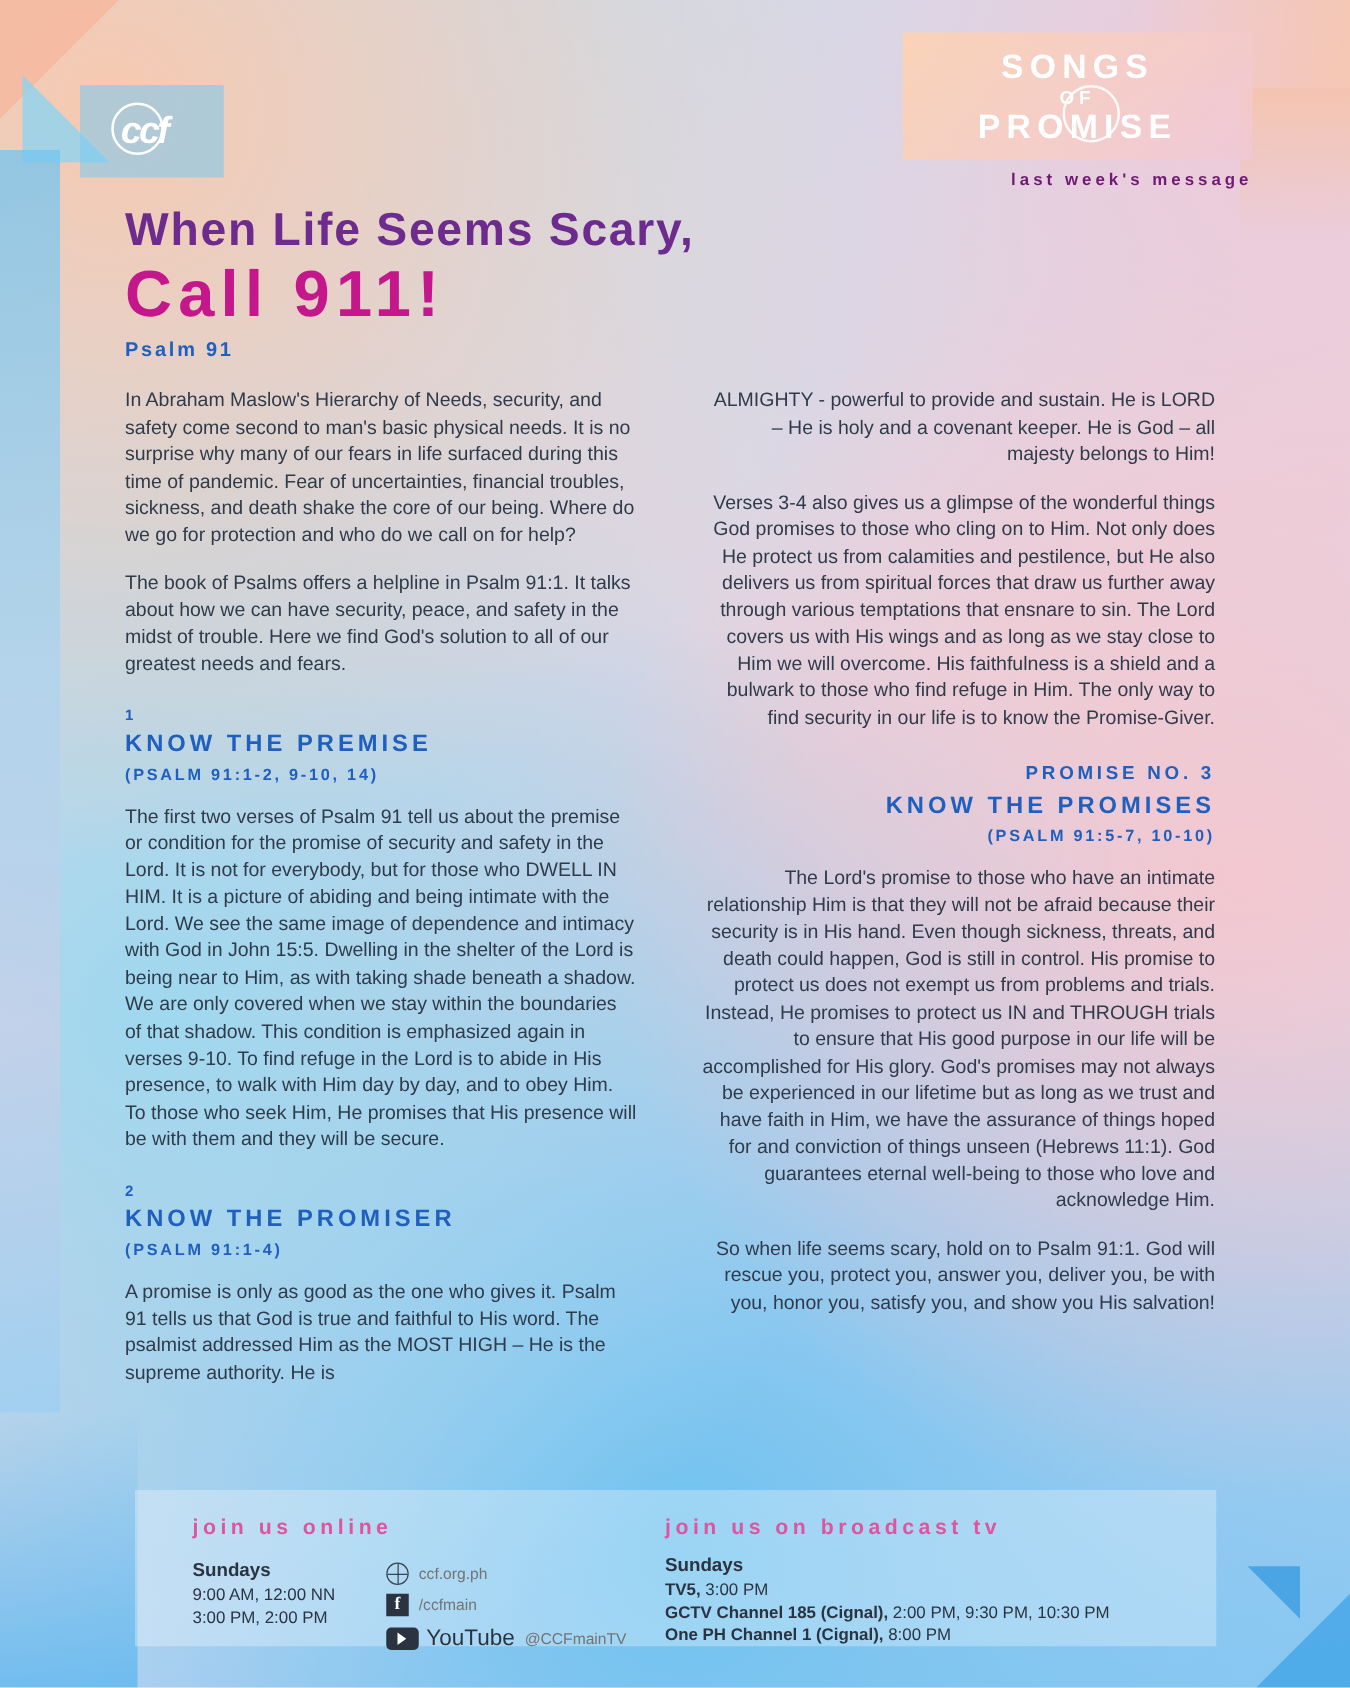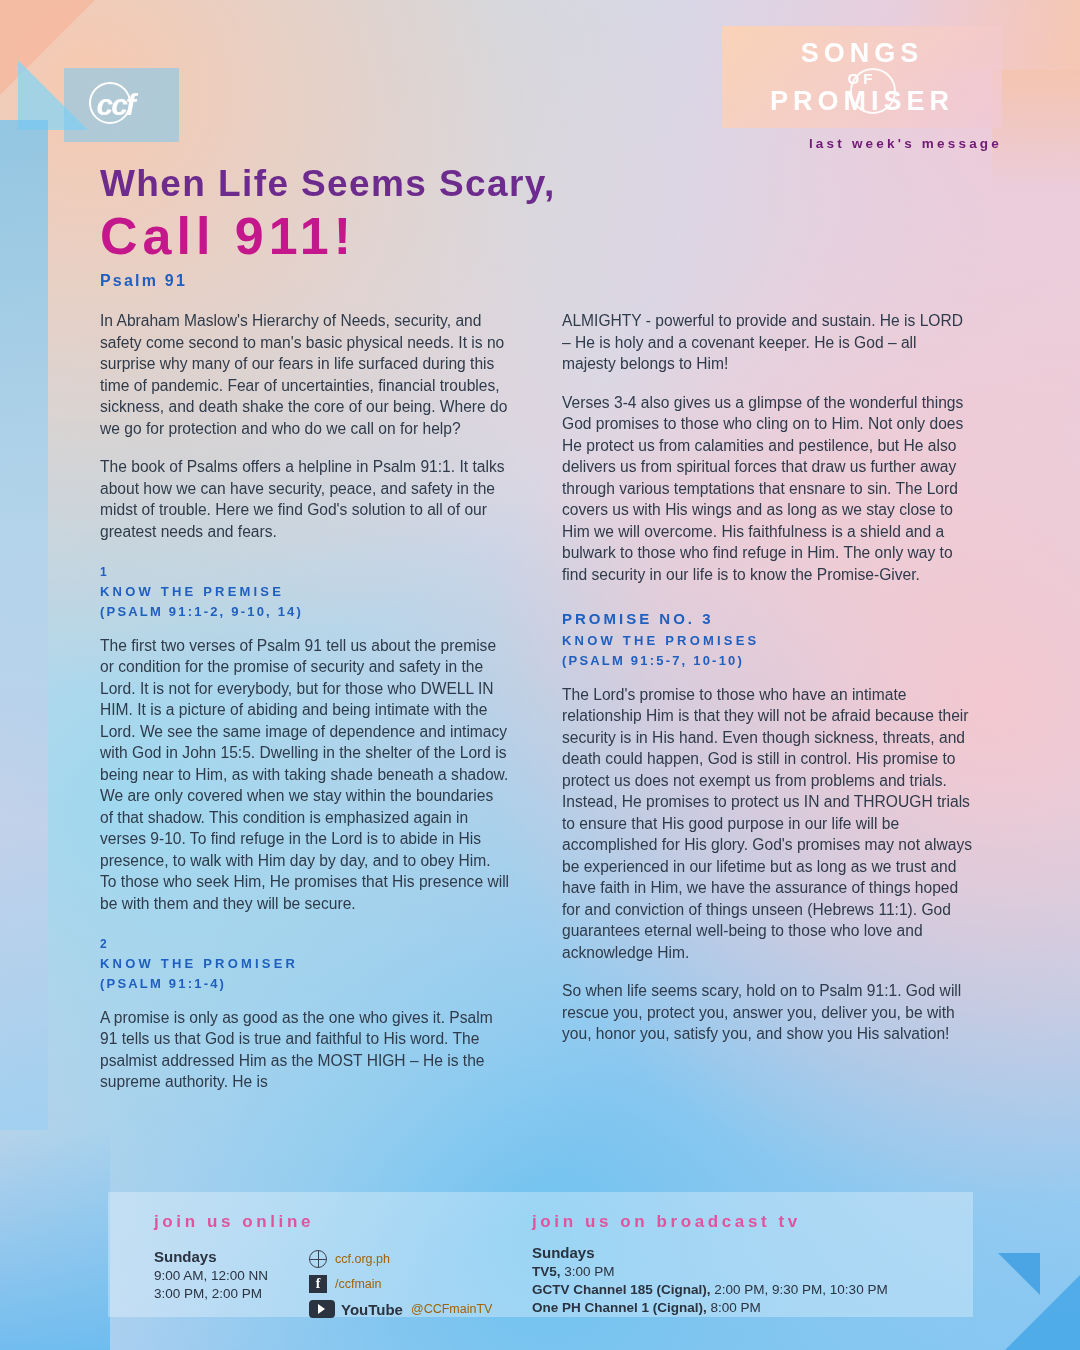--- a/index.html
+++ b/index.html
@@ -124,28 +124,28 @@
     position: absolute; left: 100px; top: 272px;
     color: #1f5fbf; font-size: 16px; font-weight: 700; letter-spacing: 2.2px;
   }
 
   
   .col {
     position: absolute; top: 310px; width: 410px;
     color: #2f3b4a; font-size: 15.6px; line-height: 1.38;
   }
   .col-left { left: 100px; }
-  .col-right { left: 562px; }
+  .col-right { left: 562px; text-align: right; }
   .col p { margin-bottom: 17px; }
   .sec-num {
     color: #1f5fbf; font-size: 12px; font-weight: 700; letter-spacing: 2px;
     margin-top: 22px;
   }
   .sec-title {
-    color: #1f5fbf; font-size: 13px; font-weight: 700; letter-spacing: 3.2px;
+    color: #1f5fbf; font-size: 19px; font-weight: 700; letter-spacing: 3.2px;
     margin-top: 2px;
   }
   .sec-ref {
     color: #1f5fbf; font-size: 13px; font-weight: 700; letter-spacing: 2.2px;
     margin-top: 2px; margin-bottom: 14px;
   }
 
   
   .footer {
     position: absolute; left: 108px; top: 1192px;
@@ -158,29 +158,29 @@
   .fc-right { left: 424px; width: 420px; }
   .f-head {
     color: #e0549e; font-size: 17px; font-weight: 700; letter-spacing: 3.6px;
     margin-bottom: 12px;
   }
   .f-bold { color: #2b3340; font-size: 15px; font-weight: 700; }
   .f-line { color: #2b3340; font-size: 13.5px; margin-top: 3px; }
   .f-sched { position: absolute; left: 0; top: 36px; }
   .f-social { position: absolute; left: 155px; top: 38px; }
   .soc-row { display: flex; align-items: center; margin-bottom: 7px; }
-  .soc-row .lbl { color: #a16207; font-size: 12.5px; margin-left: 8px; }
+  .soc-row .lbl { color: #737373; font-size: 12.5px; margin-left: 8px; }
   .ic { width: 18px; height: 18px; display: inline-block; }
   .ic-globe { border: 1.6px solid #3a4350; border-radius: 50%; position: relative; }
   .ic-globe:before { content:""; position:absolute; left:50%; top:0; width:0; height:100%; border-left:1.4px solid #3a4350; }
   .ic-globe:after { content:""; position:absolute; left:0; top:50%; width:100%; height:0; border-top:1.4px solid #3a4350; }
   .ic-fb { background: #2b3340; color: #fff; font-weight: 700; font-size: 14px; text-align: center; line-height: 18px; font-family: "Liberation Serif", serif; }
   .ic-yt { width: 26px; height: 18px; background: #2b3340; border-radius: 4px; position: relative; }
   .ic-yt:after { content:""; position:absolute; left:9px; top:4px; border-left: 7px solid #fff; border-top: 5px solid transparent; border-bottom: 5px solid transparent; }
-  .yt-word { color: #2b3340; font-size: 15px; font-weight: 700; margin-left: 6px; }
+  .yt-word { color: #2b3340; font-size: 18px; font-weight: 400; margin-left: 6px; }
 </style>
 </head>
 <body>
 
 <div class="deco deco-tl-tri"></div>
 <div class="deco deco-tl-tri2"></div>
 <div class="deco deco-l-band"></div>
 <div class="deco deco-bl"></div>
 <div class="deco deco-br-tri"></div>
 <div class="deco deco-br-tri2"></div>
@@ -191,21 +191,21 @@
   <div class="mark">
     <div class="ring"></div>
     <div class="ccf-text">ccf</div>
   </div>
 </div>
 
 <div class="sop">
   <div class="circle-o"></div>
   <div class="line1">SONGS</div>
   <div class="line2">OF</div>
-  <div class="line3">PROMISER</div>
+  <div class="line3">PROMISE</div>
 </div>
 <div class="lastweek">last week's message</div>
 
 <div class="title1">When Life Seems Scary,</div>
 <div class="title2">Call 911!</div>
 <div class="subtitle">Psalm 91</div>
 
 <div class="col col-left">
   <p>In Abraham Maslow's Hierarchy of Needs, security, and safety come second to man's basic physical needs. It is no surprise why many of our fears in life surfaced during this time of pandemic. Fear of uncertainties, financial troubles, sickness, and death shake the core of our being. Where do we go for protection and who do we call on for help?</p>
   <p>The book of Psalms offers a helpline in Psalm 91:1. It talks about how we can have security, peace, and safety in the midst of trouble.  Here we find God's solution to all of our greatest needs and fears.</p>

